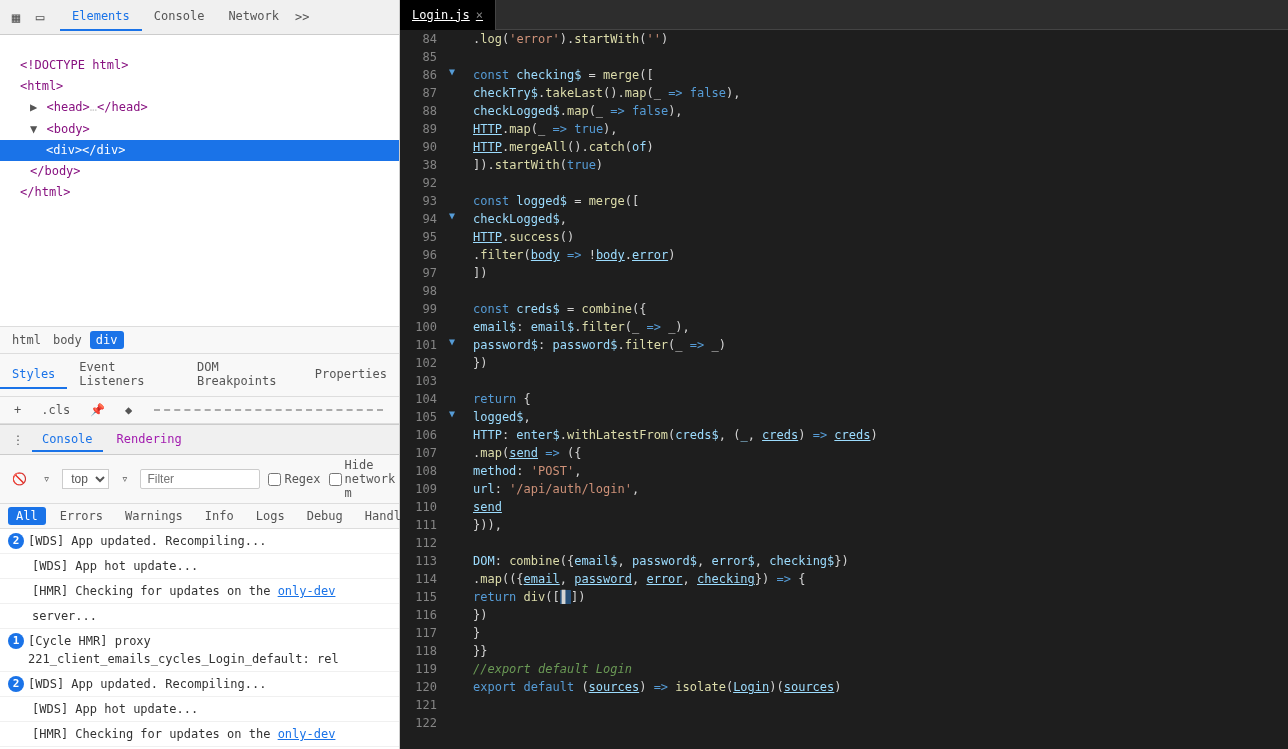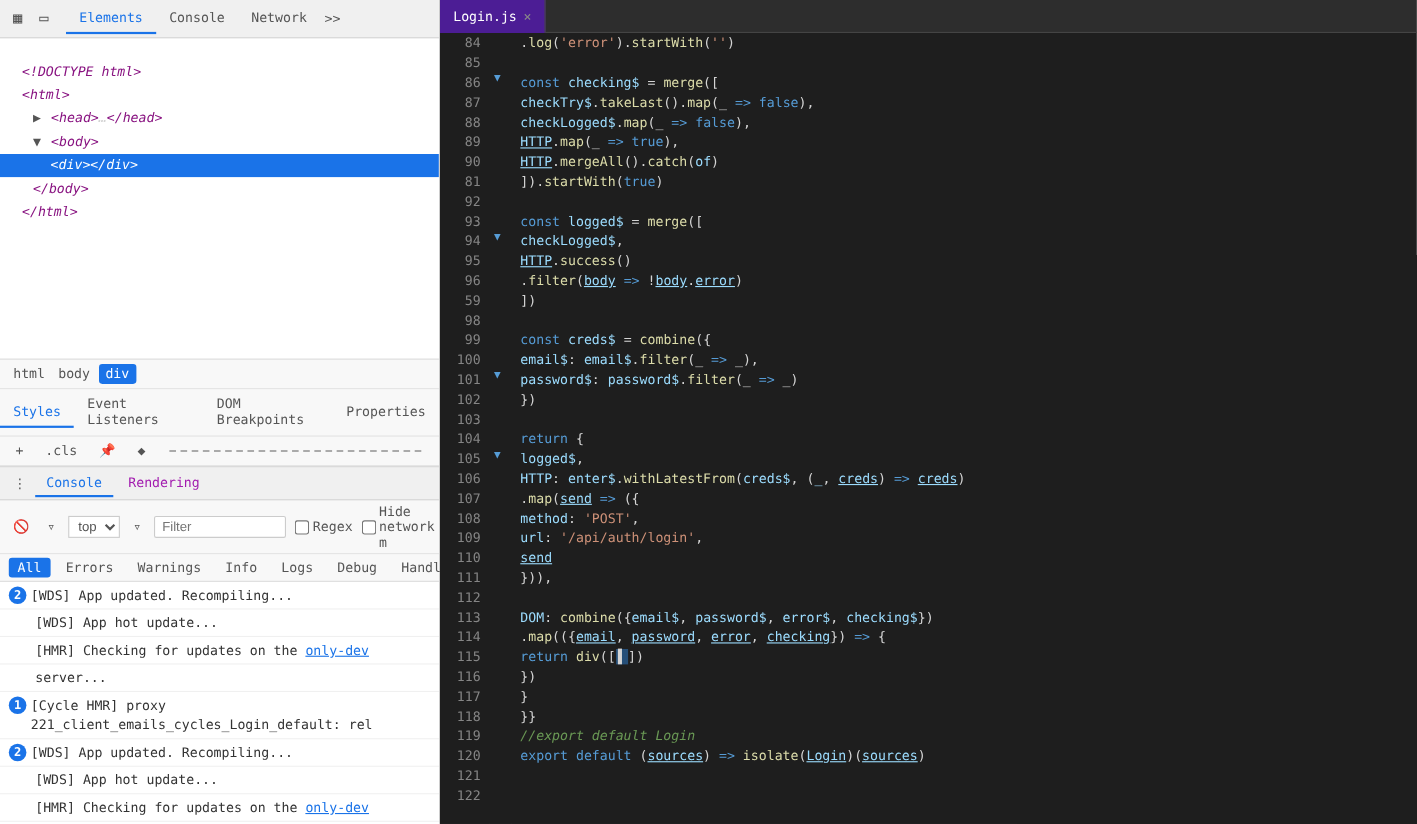--- a/index.html
+++ b/index.html
@@ -15,21 +15,21 @@
     .panel-icons { display: flex; align-items: center; gap: 8px; margin-right: 12px; }
     .panel-icon { width: 16px; height: 16px; cursor: pointer; color: #555; display: flex; align-items: center; justify-content: center; font-size: 14px; }
 
     
     .main-split { display: flex; flex: 1; overflow: hidden; }
 
     
     .left-panel { width: 400px; display: flex; flex-direction: column; border-right: 1px solid #ccc; background: #fff; flex-shrink: 0; }
 
     
-    .dom-tree { flex: 1; overflow: auto; padding: 20px 0; background: #fff; font-size: 12px; line-height: 1.6; font-style: italic; }
+    .dom-tree { flex: 1; overflow: auto; padding: 20px 0; background: #fff; font-size: 12px; line-height: 1.6; }
     .dom-line { padding: 1px 4px 1px 20px; color: #333; white-space: nowrap; }
     .dom-line.selected { background: #1a73e8; color: #fff; }
     .dom-line .tag { color: #881280; }
     .dom-line.selected .tag { color: #fff; }
     .dom-line .triangle { color: #555; margin-right: 2px; cursor: pointer; }
     .indent1 { padding-left: 30px; }
     .indent2 { padding-left: 46px; }
 
     
     .breadcrumb { display: flex; align-items: center; padding: 4px 8px; background: #f8f8f8; border-top: 1px solid #ddd; border-bottom: 1px solid #ddd; font-size: 12px; gap: 4px; flex-shrink: 0; }
@@ -66,21 +66,21 @@
     .console-msg .text { flex: 1; color: #333; }
     .console-msg .link { color: #1a73e8; text-decoration: underline; cursor: pointer; }
     .console-msg.indented { padding-left: 32px; }
 
     
     .right-panel { flex: 1; display: flex; flex-direction: column; background: #1e1e1e; overflow: hidden; }
 
     
     .code-tabbar { display: flex; align-items: center; background: #2d2d2d; border-bottom: 1px solid #444; height: 30px; flex-shrink: 0; }
     .code-tab { display: flex; align-items: center; padding: 0 12px; height: 30px; font-size: 12px; color: #ccc; cursor: pointer; gap: 6px; border-right: 1px solid #444; }
-    .code-tab.active { background: #4c1d95; color: #fff; }
+    .code-tab.active { background: #000000; color: #fff; text-decoration: underline; }
     .code-tab-close { font-size: 12px; color: #888; cursor: pointer; }
 
     
     .code-area { display: flex; flex: 1; overflow: hidden; }
     .line-numbers { width: 45px; background: #1e1e1e; color: #858585; text-align: right; padding: 0 8px; font-size: 12px; line-height: 1.5; overflow: hidden; flex-shrink: 0; user-select: none; }
     .line-numbers .ln { display: block; height: 18px; line-height: 18px; }
     .gutter { width: 20px; background: #1e1e1e; flex-shrink: 0; position: relative; }
     .gutter .arrow { position: absolute; color: #569cd6; cursor: pointer; font-size: 10px; left: 4px; }
     .code-content { flex: 1; overflow: auto; padding: 0; background: #1e1e1e; text-align: center; }
     .code-line { display: flex; height: 18px; line-height: 18px; white-space: nowrap; }
@@ -245,27 +245,27 @@
       <div class="code-area">
 
         <div class="line-numbers">
           <span class="ln">84</span>
           <span class="ln">85</span>
           <span class="ln">86</span>
           <span class="ln">87</span>
           <span class="ln">88</span>
           <span class="ln">89</span>
           <span class="ln">90</span>
-          <span class="ln">81</span>
+          <span class="ln">38</span>
           <span class="ln">92</span>
           <span class="ln">93</span>
           <span class="ln">94</span>
           <span class="ln">95</span>
           <span class="ln">96</span>
-          <span class="ln">59</span>
+          <span class="ln">97</span>
           <span class="ln">98</span>
           <span class="ln">99</span>
           <span class="ln">100</span>
           <span class="ln">101</span>
           <span class="ln">102</span>
           <span class="ln">103</span>
           <span class="ln">104</span>
           <span class="ln">105</span>
           <span class="ln">106</span>
           <span class="ln">107</span>

